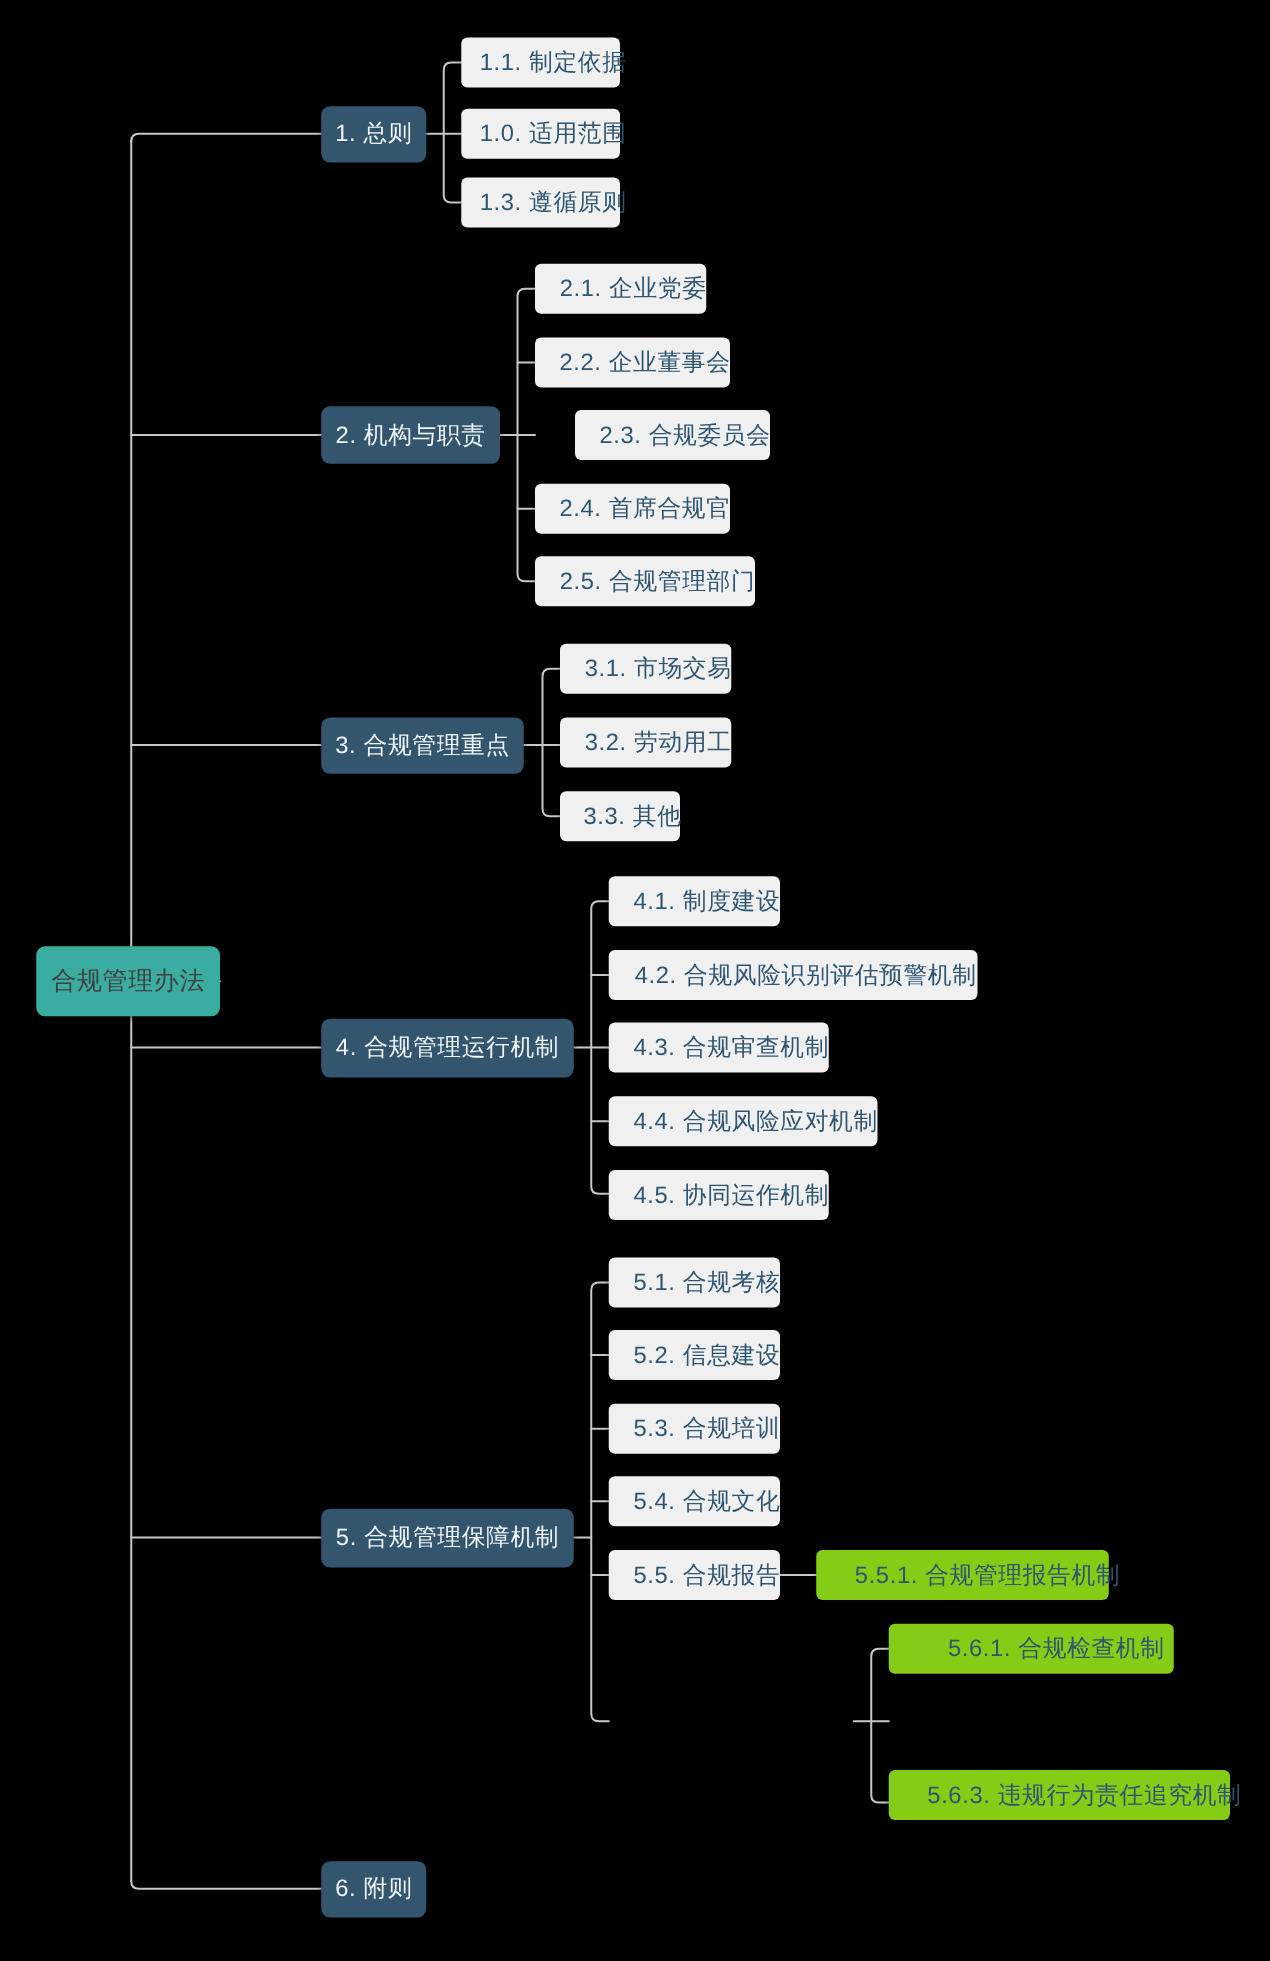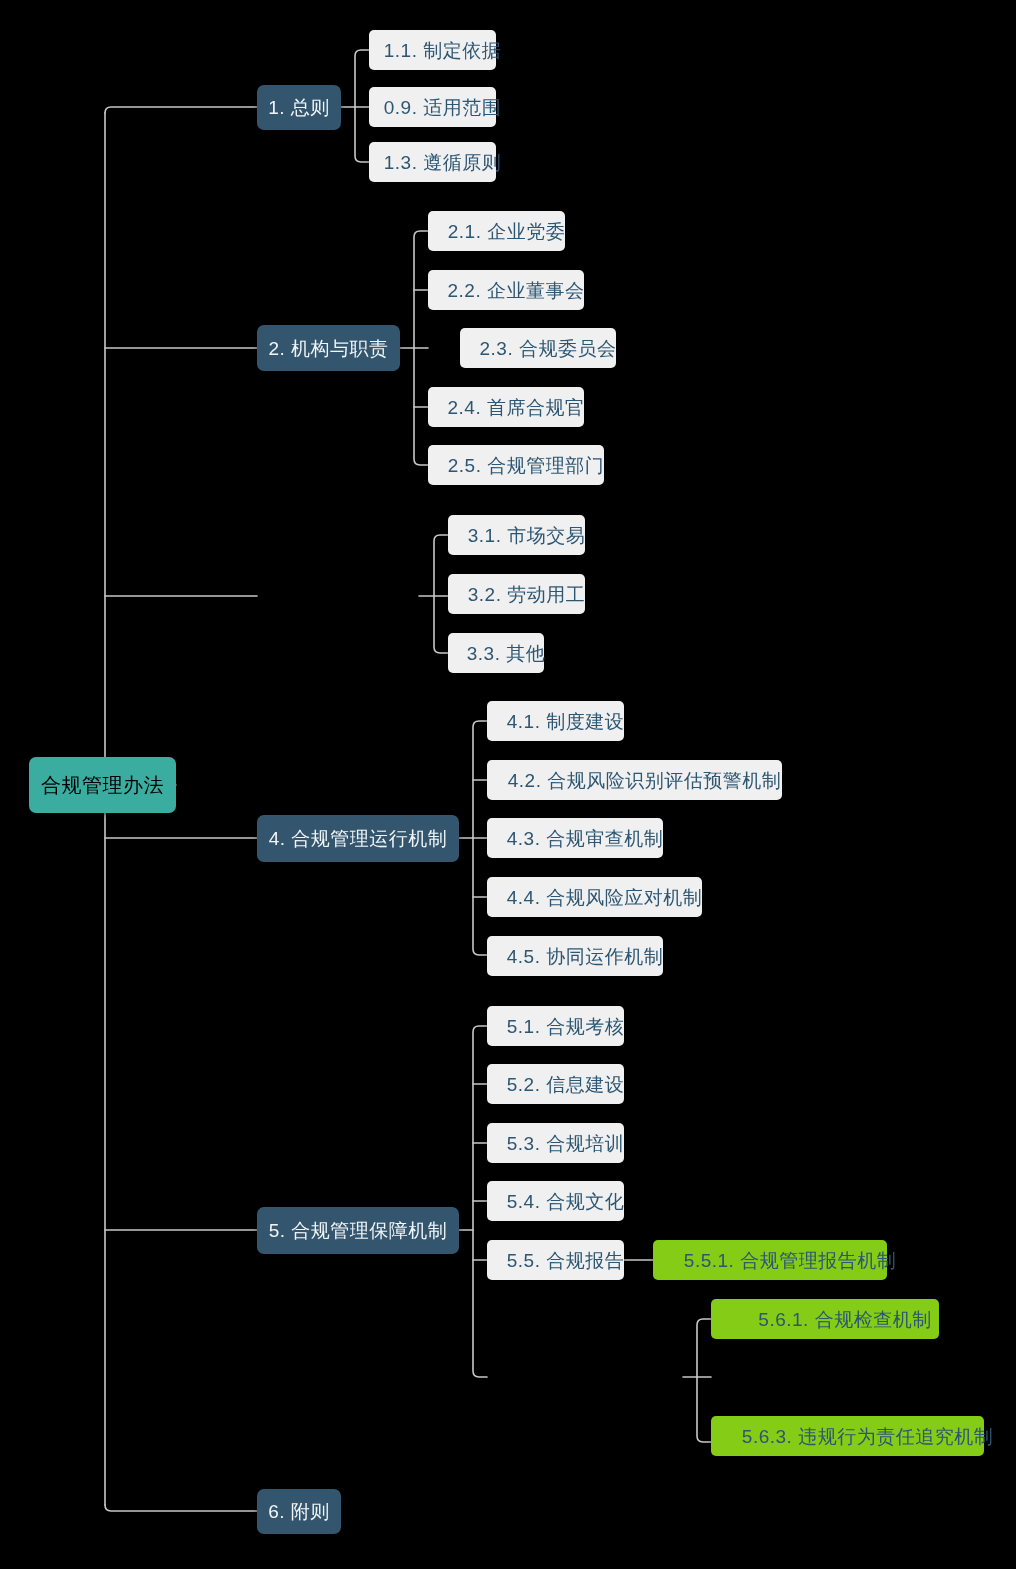--- a/index.html
+++ b/index.html
@@ -29,21 +29,21 @@
     display: flex;
     align-items: center;
     justify-content: center;
     box-sizing: border-box;
     white-space: nowrap;
     line-height: 1;
     letter-spacing: 0.5px;
   }
   .node-root {
     background: #3aada0;
-    color: #000000;
+    color: #404040;
     border-radius: 7px;
     font-size: 20px;
     box-shadow: 0 2px 4px rgba(0,0,0,0.45);
   }
   .node-l1 {
     background: #33566e;
     color: #f2f5f7;
     border-radius: 7px;
     font-size: 19px;
     box-shadow: 0 2px 4px rgba(0,0,0,0.45);
@@ -122,21 +122,21 @@
     <span>合规管理办法</span>
   </div>
 
   <div class="node node-l1" style="left:257px; top:85px; width:84px; height:45px;">
     <span>1. 总则</span>
   </div>
   <div class="node node-l2" style="left:369px; top:30px; width:127px; height:40px;">
     <span>1.1. 制定依据</span>
   </div>
   <div class="node node-l2" style="left:369px; top:87px; width:127px; height:40px;">
-    <span>0.9. 适用范围</span>
+    <span>1.0. 适用范围</span>
   </div>
   <div class="node node-l2" style="left:369px; top:142px; width:127px; height:40px;">
     <span>1.3. 遵循原则</span>
   </div>
 
   <div class="node node-l1" style="left:257px; top:325px; width:143px; height:46px;">
     <span>2. 机构与职责</span>
   </div>
   <div class="node node-l2" style="left:428px; top:211px; width:137px; height:40px;">
     <span>2.1. 企业党委</span>
@@ -147,20 +147,23 @@
   <div class="node node-l2" style="left:428px; top:328px; width:156px; height:40px;margin-left:32px;">
     <span>2.3. 合规委员会</span>
   </div>
   <div class="node node-l2" style="left:428px; top:387px; width:156px; height:40px;">
     <span>2.4. 首席合规官</span>
   </div>
   <div class="node node-l2" style="left:428px; top:445px; width:176px; height:40px;">
     <span>2.5. 合规管理部门</span>
   </div>
 
+  <div class="node node-l1" style="left:257px; top:574px; width:162px; height:45px;">
+    <span>3. 合规管理重点</span>
+  </div>
   <div class="node node-l2" style="left:448px; top:515px; width:137px; height:40px;">
     <span>3.1. 市场交易</span>
   </div>
   <div class="node node-l2" style="left:448px; top:574px; width:137px; height:40px;">
     <span>3.2. 劳动用工</span>
   </div>
   <div class="node node-l2" style="left:448px; top:633px; width:96px; height:40px;">
     <span>3.3. 其他</span>
   </div>
 

